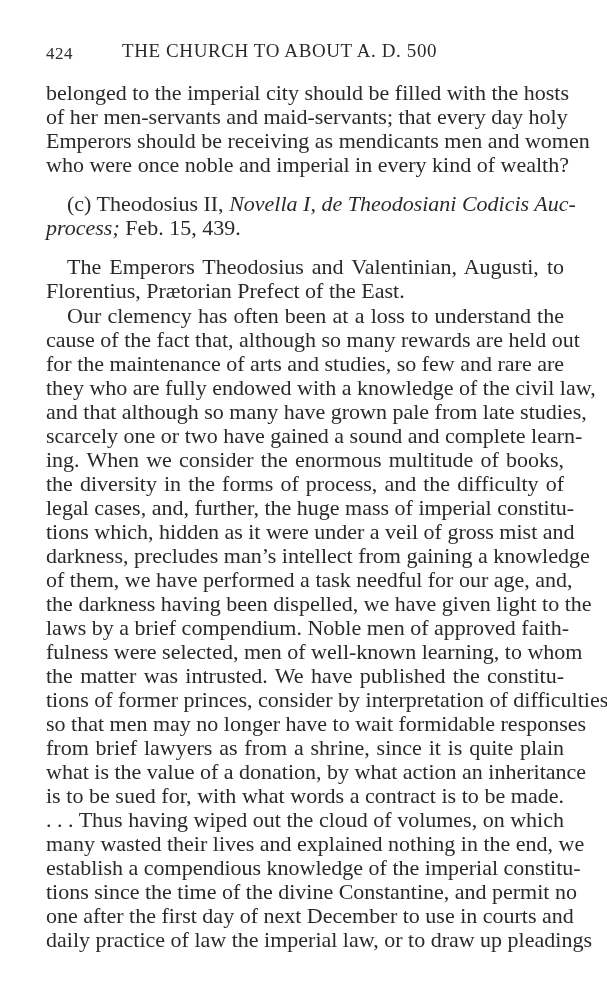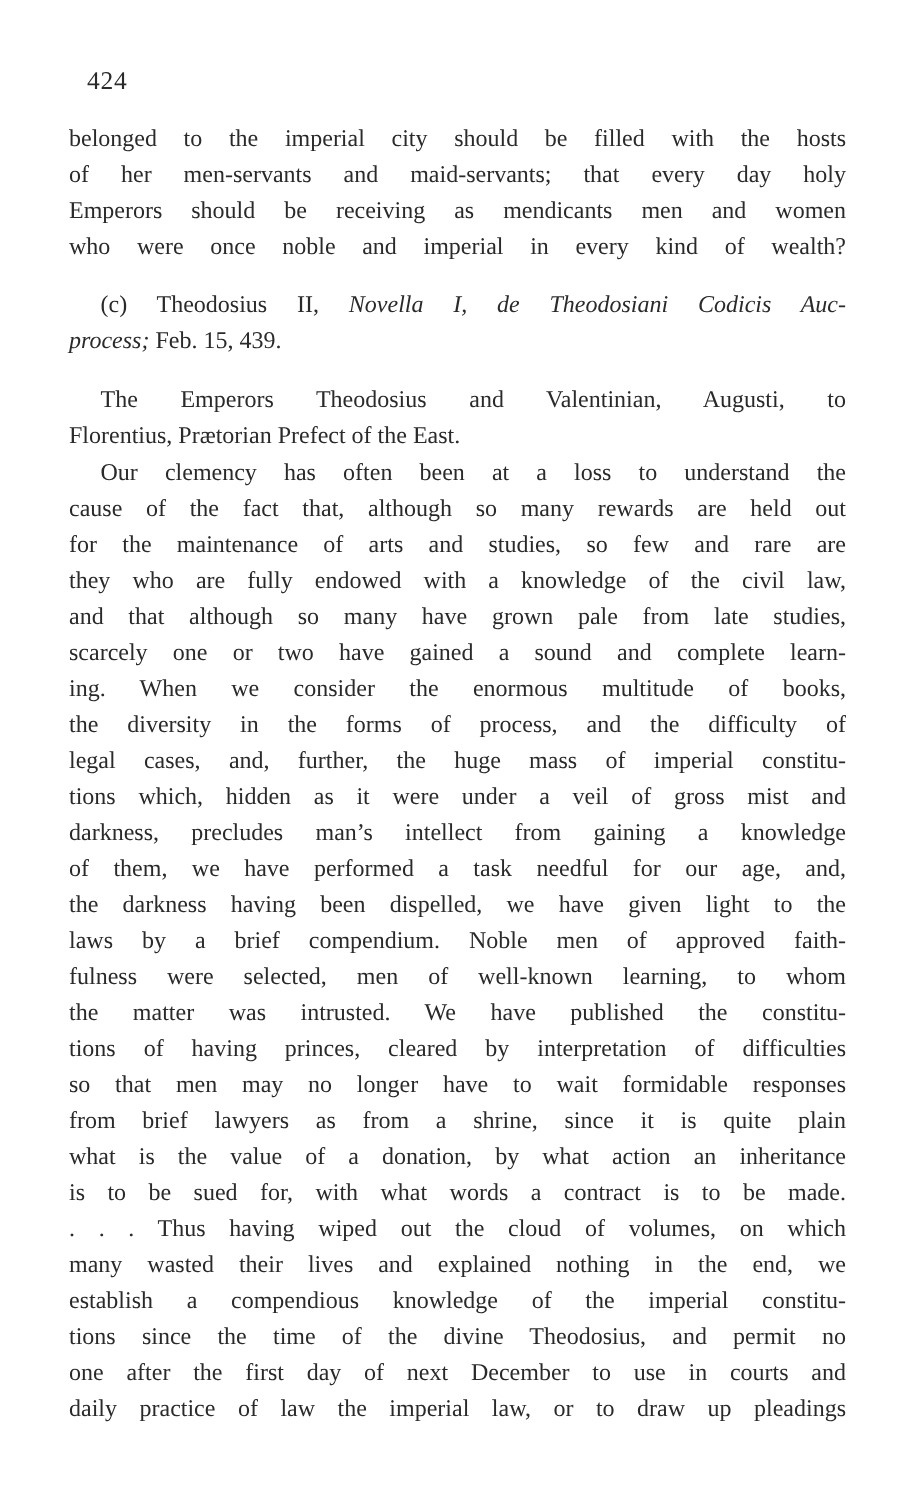--- a/index.html
+++ b/index.html
@@ -17,21 +17,21 @@
     }
     .page {
       position: absolute;
       left: 46px;
       top: 0;
       width: 518px;
     }
     .running-head {
       position: absolute;
       top: 40px;
-      left: 12px;
+      left: 0;
       width: 518px;
       height: 26px;
       font-size: 19px;
       letter-spacing: 0.6px;
       white-space: nowrap;
       text-align: center;
     }
     .folio {
       position: absolute;
       left: 0;
@@ -42,21 +42,21 @@
     .head-title {
       position: absolute;
       left: 76px;
       top: 0;
     }
     .line {
       position: absolute;
       left: 0;
       width: 518px;
       height: 24px;
-      font-size: 16px;
+      font-size: 22px;
       line-height: 24px;
       white-space: nowrap;
       text-align: justify;
       text-align-last: justify;
     }
     .line.last {
       text-align-last: left;
     }
     .line.indent {
       left: 21px;
@@ -66,20 +66,21 @@
       font-style: italic;
     }
   </style>
 </head>
 <body>
 
 <div class="page">
 
   <div class="running-head">
     <span class="folio">424</span>
+    <span class="head-title">THE CHURCH TO ABOUT A. D. 500</span>
   </div>
 
   <div class="line" style="top:81px">belonged to the imperial city should be filled with the hosts</div>
   <div class="line" style="top:105px">of her men-servants and maid-servants; that every day holy</div>
   <div class="line" style="top:129px">Emperors should be receiving as mendicants men and women</div>
   <div class="line" style="top:153px">who were once noble and imperial in every kind of wealth?</div>
 
   <div class="line indent" style="top:192px">
     <span>(c)</span>
     <span>Theodosius II,</span>
@@ -102,25 +103,25 @@
   <div class="line" style="top:448px">ing.  When we consider the enormous multitude of books,</div>
   <div class="line" style="top:472px">the diversity in the forms of process, and the difficulty of</div>
   <div class="line" style="top:496px">legal cases, and, further, the huge mass of imperial constitu-</div>
   <div class="line" style="top:520px">tions which, hidden as it were under a veil of gross mist and</div>
   <div class="line" style="top:544px">darkness, precludes man’s intellect from gaining a knowledge</div>
   <div class="line" style="top:568px">of them, we have performed a task needful for our age, and,</div>
   <div class="line" style="top:592px">the darkness having been dispelled, we have given light to the</div>
   <div class="line" style="top:616px">laws by a brief compendium.  Noble men of approved faith-</div>
   <div class="line" style="top:640px">fulness were selected, men of well-known learning, to whom</div>
   <div class="line" style="top:664px">the matter was intrusted.  We have published the constitu-</div>
-  <div class="line" style="top:688px">tions of having princes, cleared by interpretation of difficulties</div>
+  <div class="line" style="top:688px">tions of former princes, consider by interpretation of difficulties</div>
   <div class="line" style="top:712px">so that men may no longer have to wait formidable responses</div>
   <div class="line" style="top:736px">from brief lawyers as from a shrine, since it is quite plain</div>
   <div class="line" style="top:760px">what is the value of a donation, by what action an inheritance</div>
   <div class="line" style="top:784px">is to be sued for, with what words a contract is to be made.</div>
   <div class="line" style="top:808px">. . . Thus having wiped out the cloud of volumes, on which</div>
   <div class="line" style="top:832px">many wasted their lives and explained nothing in the end, we</div>
   <div class="line" style="top:856px">establish a compendious knowledge of the imperial constitu-</div>
-  <div class="line" style="top:880px">tions since the time of the divine Theodosius, and permit no</div>
+  <div class="line" style="top:880px">tions since the time of the divine Constantine, and permit no</div>
   <div class="line" style="top:904px">one after the first day of next December to use in courts and</div>
   <div class="line" style="top:928px">daily practice of law the imperial law, or to draw up pleadings</div>
 
 </div>
 
 </body></html>

